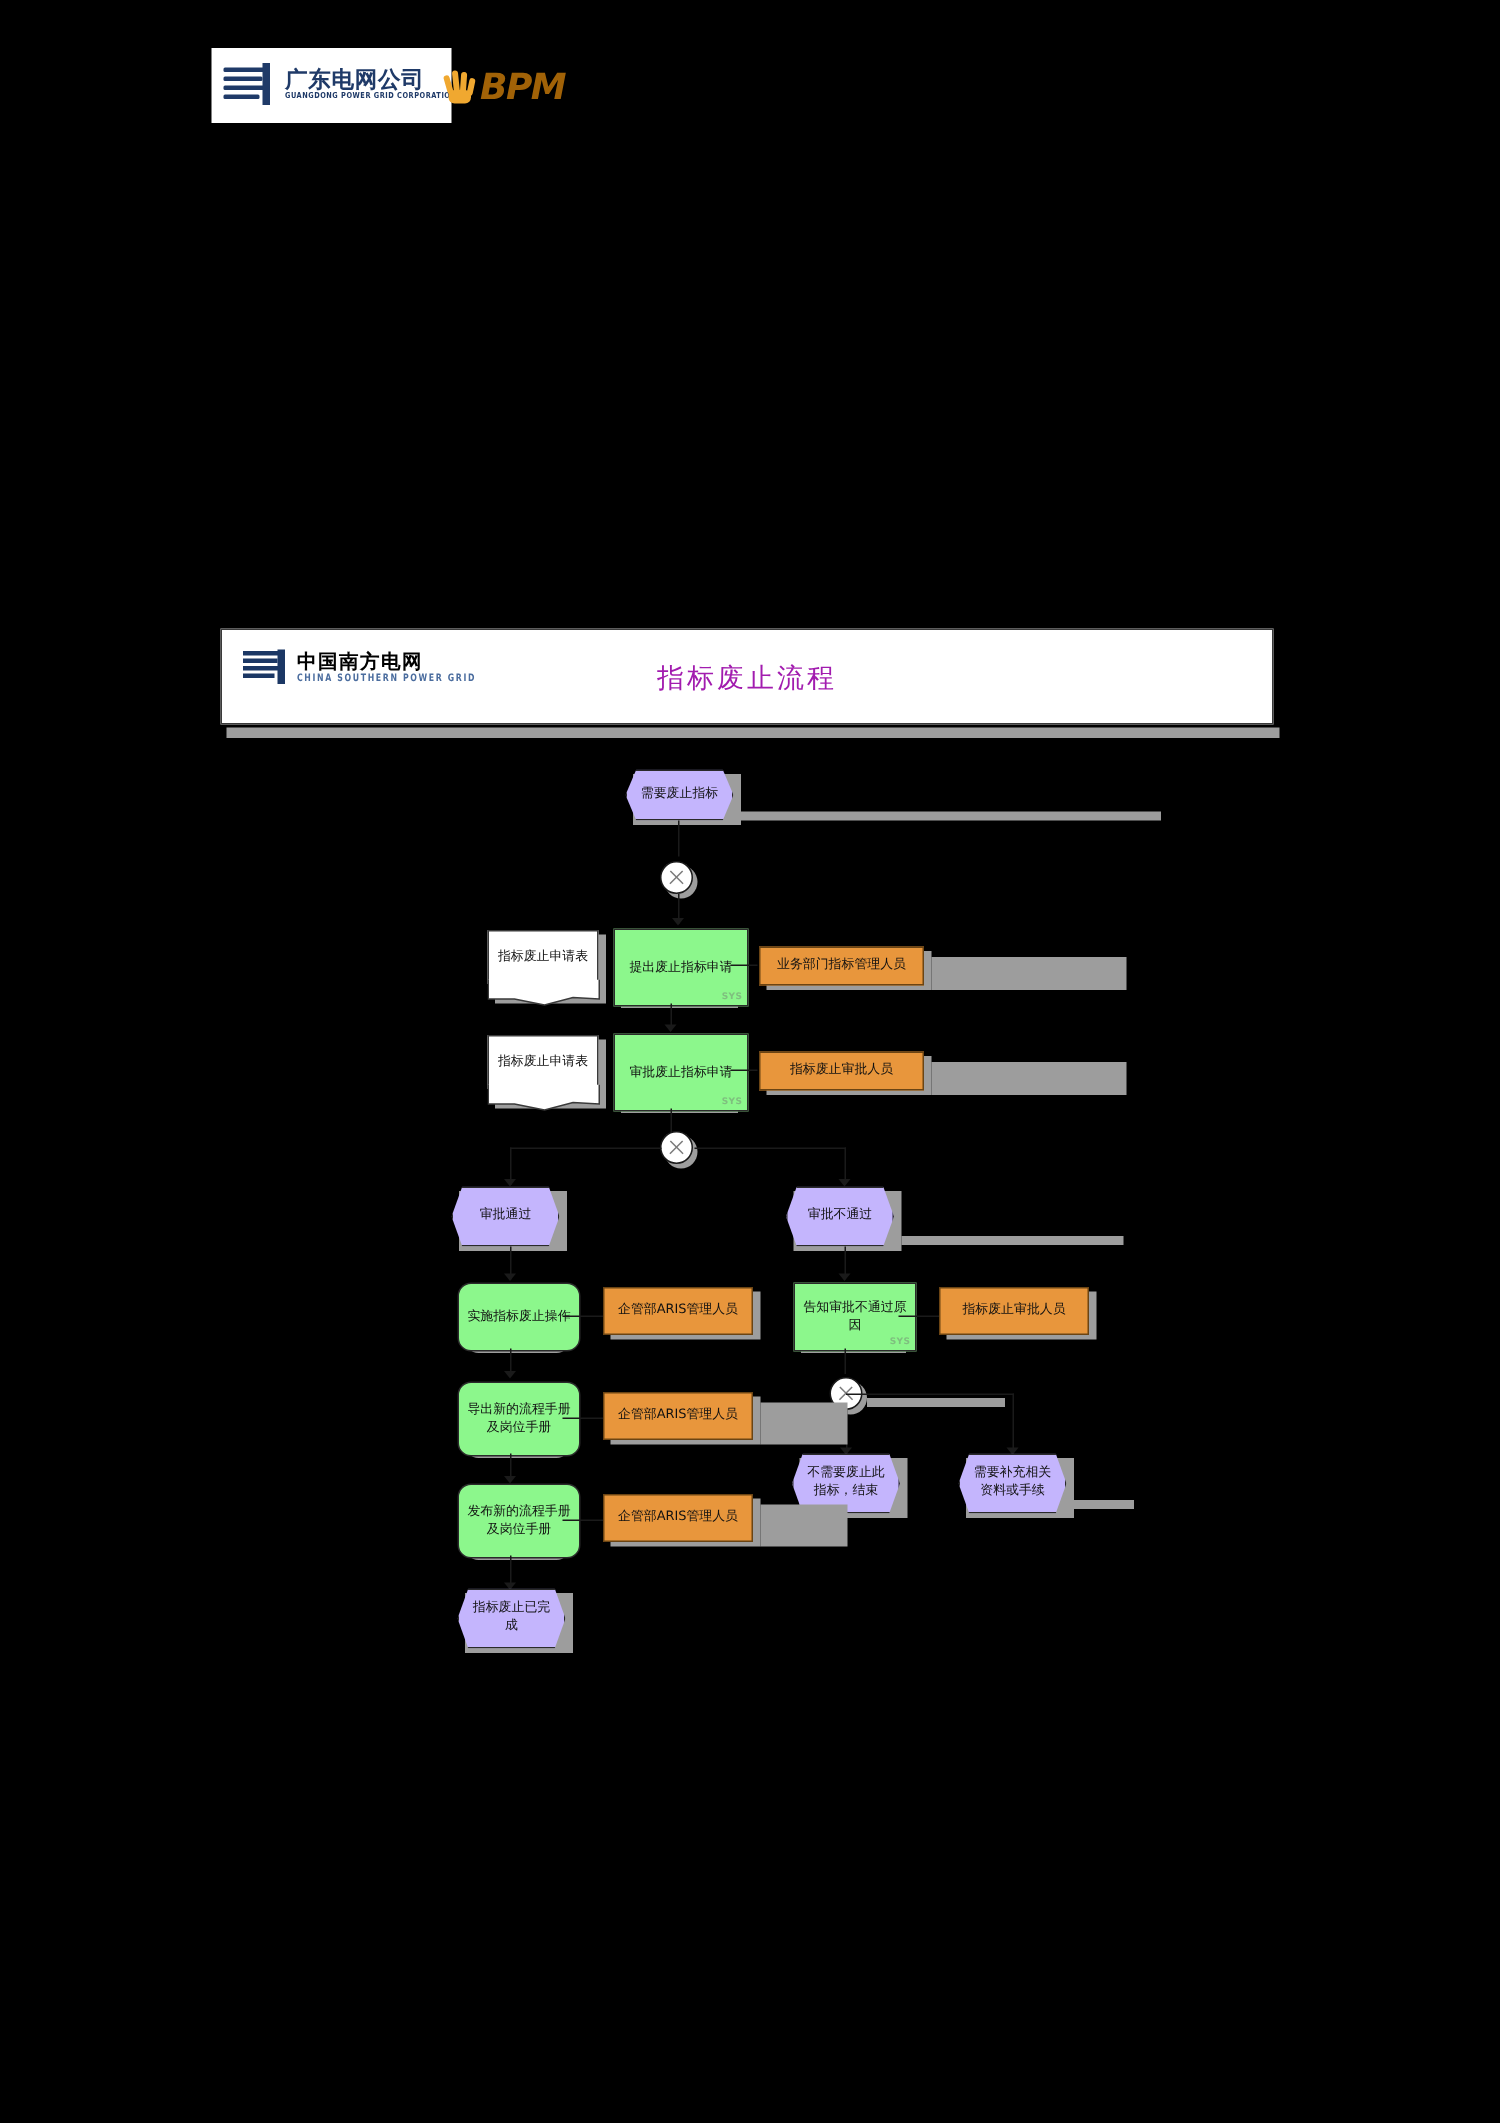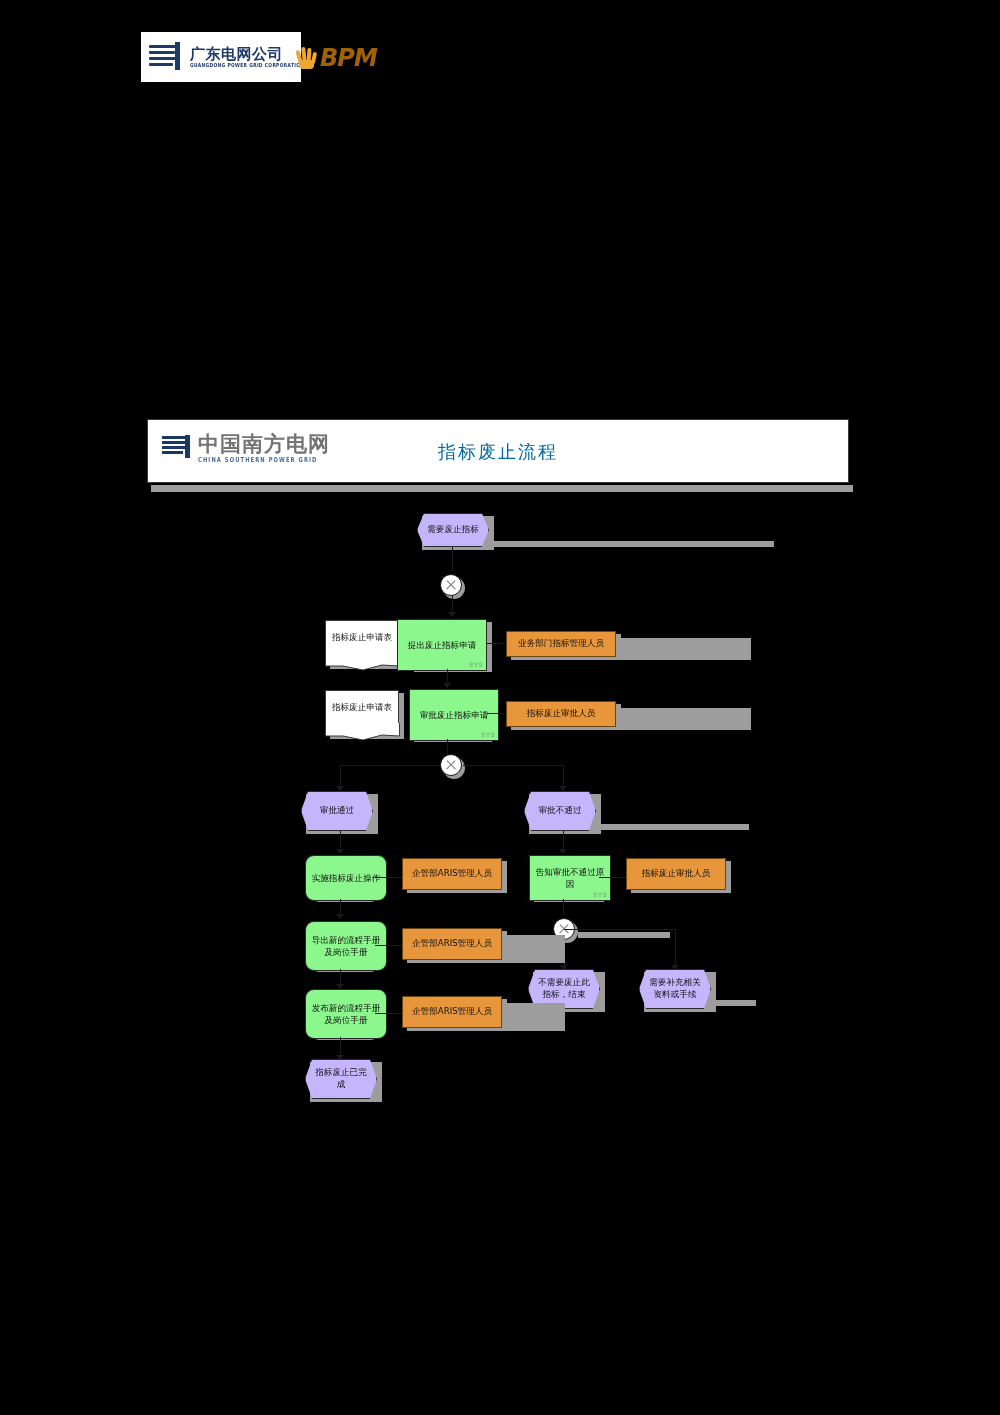--- a/index.html
+++ b/index.html
@@ -36,23 +36,23 @@
        background:#ffffff;border:1px solid #3a3a3a;box-sizing:border-box;}
   #hdrShadow{position:absolute;left:151px;top:485px;width:702px;height:7px;background:#9d9d9d;}
   #hdrLogo{position:absolute;left:14px;top:13px;display:flex;align-items:center;gap:6px;}
   .csg2-mark{width:30px;height:24px;position:relative;}
   .csg2-mark i{position:absolute;left:0;height:3px;background:#1b3764;display:block;}
   .csg2-mark i:nth-child(1){top:1px;width:27px;}
   .csg2-mark i:nth-child(2){top:6px;width:23px;}
   .csg2-mark i:nth-child(3){top:11px;width:27px;}
   .csg2-mark i:nth-child(4){top:16px;width:21px;}
   .csg2-mark b{position:absolute;right:2px;top:0;width:5px;height:23px;background:#1b3764;display:block;}
-  .hdr-cn{font-size:21px;font-weight:bold;color:#737373;letter-spacing:1px;line-height:1.05;}
+  .hdr-cn{font-size:13px;font-weight:bold;color:#000000;letter-spacing:1px;line-height:1.05;font-family:Liberation Mono, monospace;}
   .hdr-en{font-size:5.2px;font-weight:bold;color:#4a6c9e;letter-spacing:1.1px;transform:scaleY(1.3);transform-origin:left top;}
-  #hdrTitle{position:absolute;left:0;right:0;top:20px;text-align:center;font-size:18px;color:#0369a1;
+  #hdrTitle{position:absolute;left:0;right:0;top:20px;text-align:center;font-size:18px;color:#a21caf;
             font-weight:400;letter-spacing:2px;}
   #hdrMeta{position:absolute;right:10px;top:8px;text-align:right;color:#111;}
   #hdrMeta div{font-size:8.5px;line-height:1.0;margin-bottom:11px;white-space:nowrap;}
   #hdrMeta div:last-child{margin-bottom:0;}
 
   
   #canvas{position:absolute;left:0;top:0;width:1000px;height:1415px;}
 
   .node{position:absolute;box-sizing:border-box;text-align:center;}
   .shadow{position:absolute;background:#9d9d9d;}
@@ -147,21 +147,21 @@
   <div class="ln lnv" style="left:452px;top:596px;height:20px;"></div>
   <div class="arw" style="left:448px;top:612px;"></div>
 
   <div class="shadow" style="left:330px;top:623px;width:74px;height:46px;"></div>
   <div class="node doc" style="left:325px;top:620px;width:74px;height:36px;">指标废止申请表</div>
   <svg class="doc-tail" style="left:325px;top:653px;" width="76" height="18">
     <path d="M0.5,0 L0.5,13 L18,13 L38,17 L57,12 L74.5,13 L74.5,0" fill="#ffffff" stroke="#3a3a3a" stroke-width="1"></path>
   </svg>
 
   <div class="shadow" style="left:414px;top:622px;width:78px;height:50px;"></div>
-  <div class="fn" style="left:397px;top:619px;width:78px;height:50px;">
+  <div class="fn" style="left:409px;top:619px;width:78px;height:50px;">
     <span>提出废止指标申请</span>
     <span class="sys">SYS</span>
   </div>
   <div class="ln lnh" style="left:487px;top:643px;width:18px;"></div>
 
   <div class="shadow" style="left:511px;top:634px;width:110px;height:26px;"></div>
   <div class="shadow" style="left:621px;top:638px;width:130px;height:22px;"></div>
   <div class="node role" style="left:506px;top:631px;width:110px;height:26px;">业务部门指标管理人员</div>
 
   <div class="ln lnv" style="left:447px;top:669px;height:18px;"></div>

